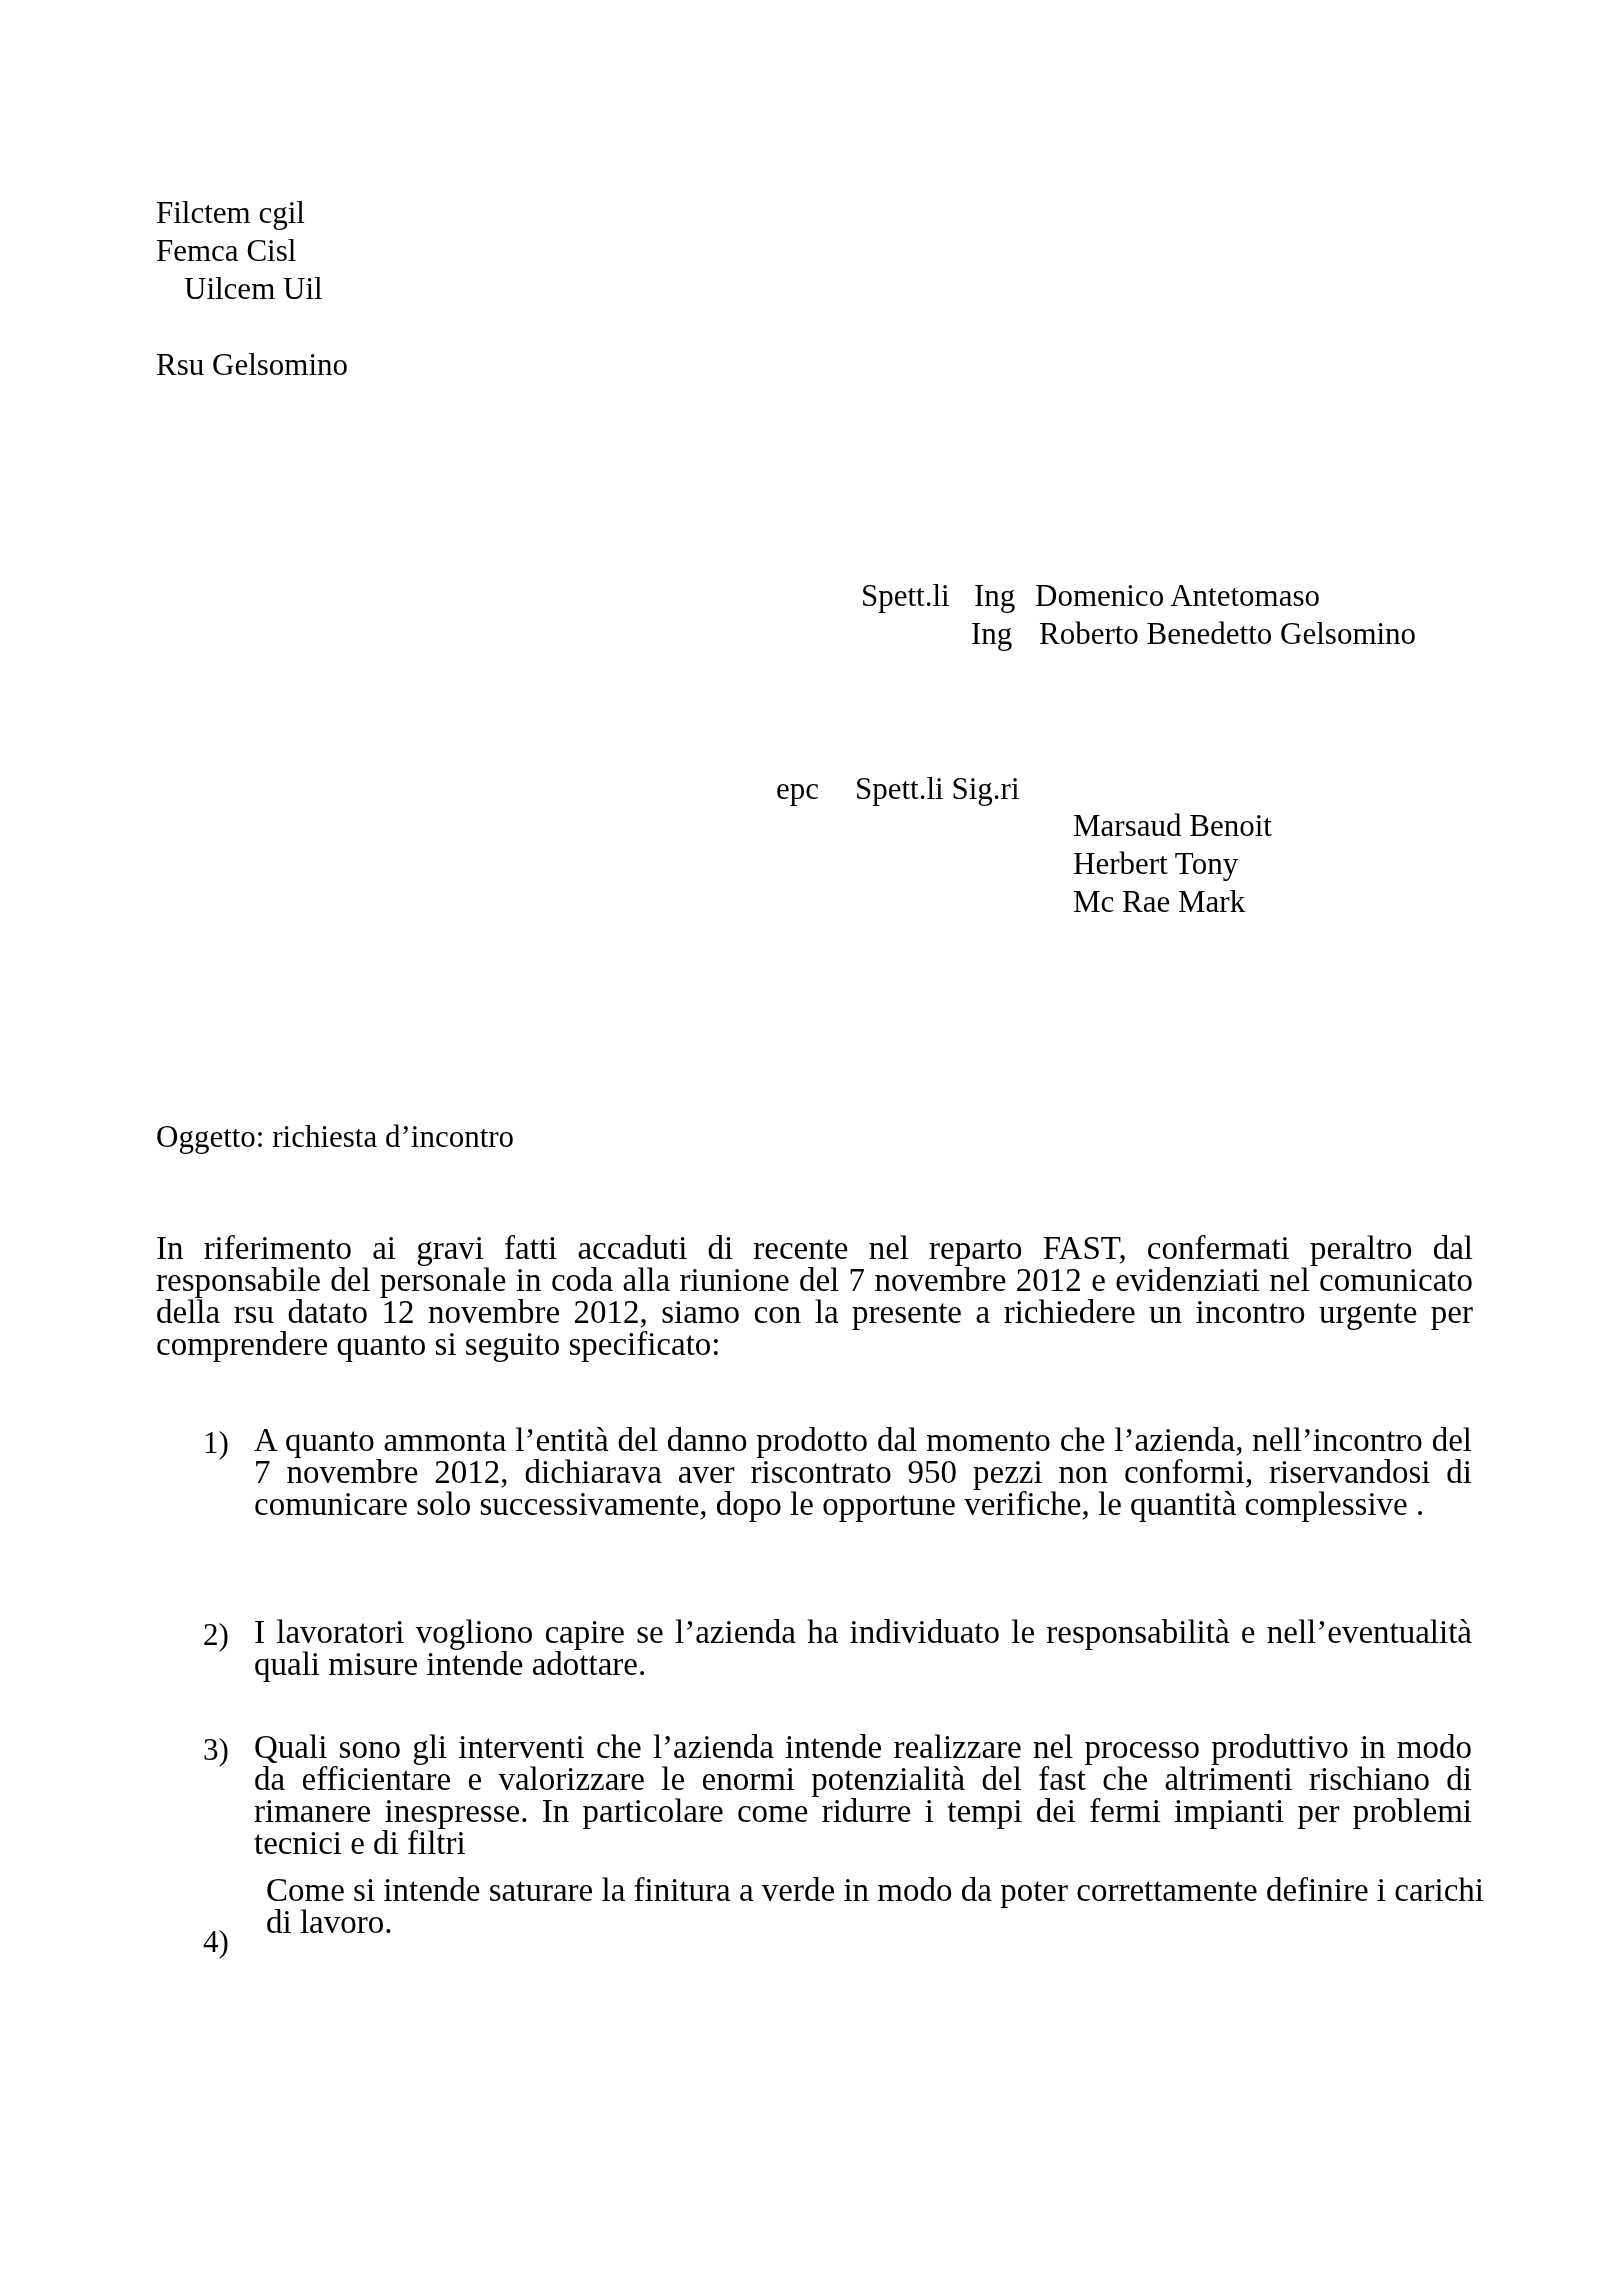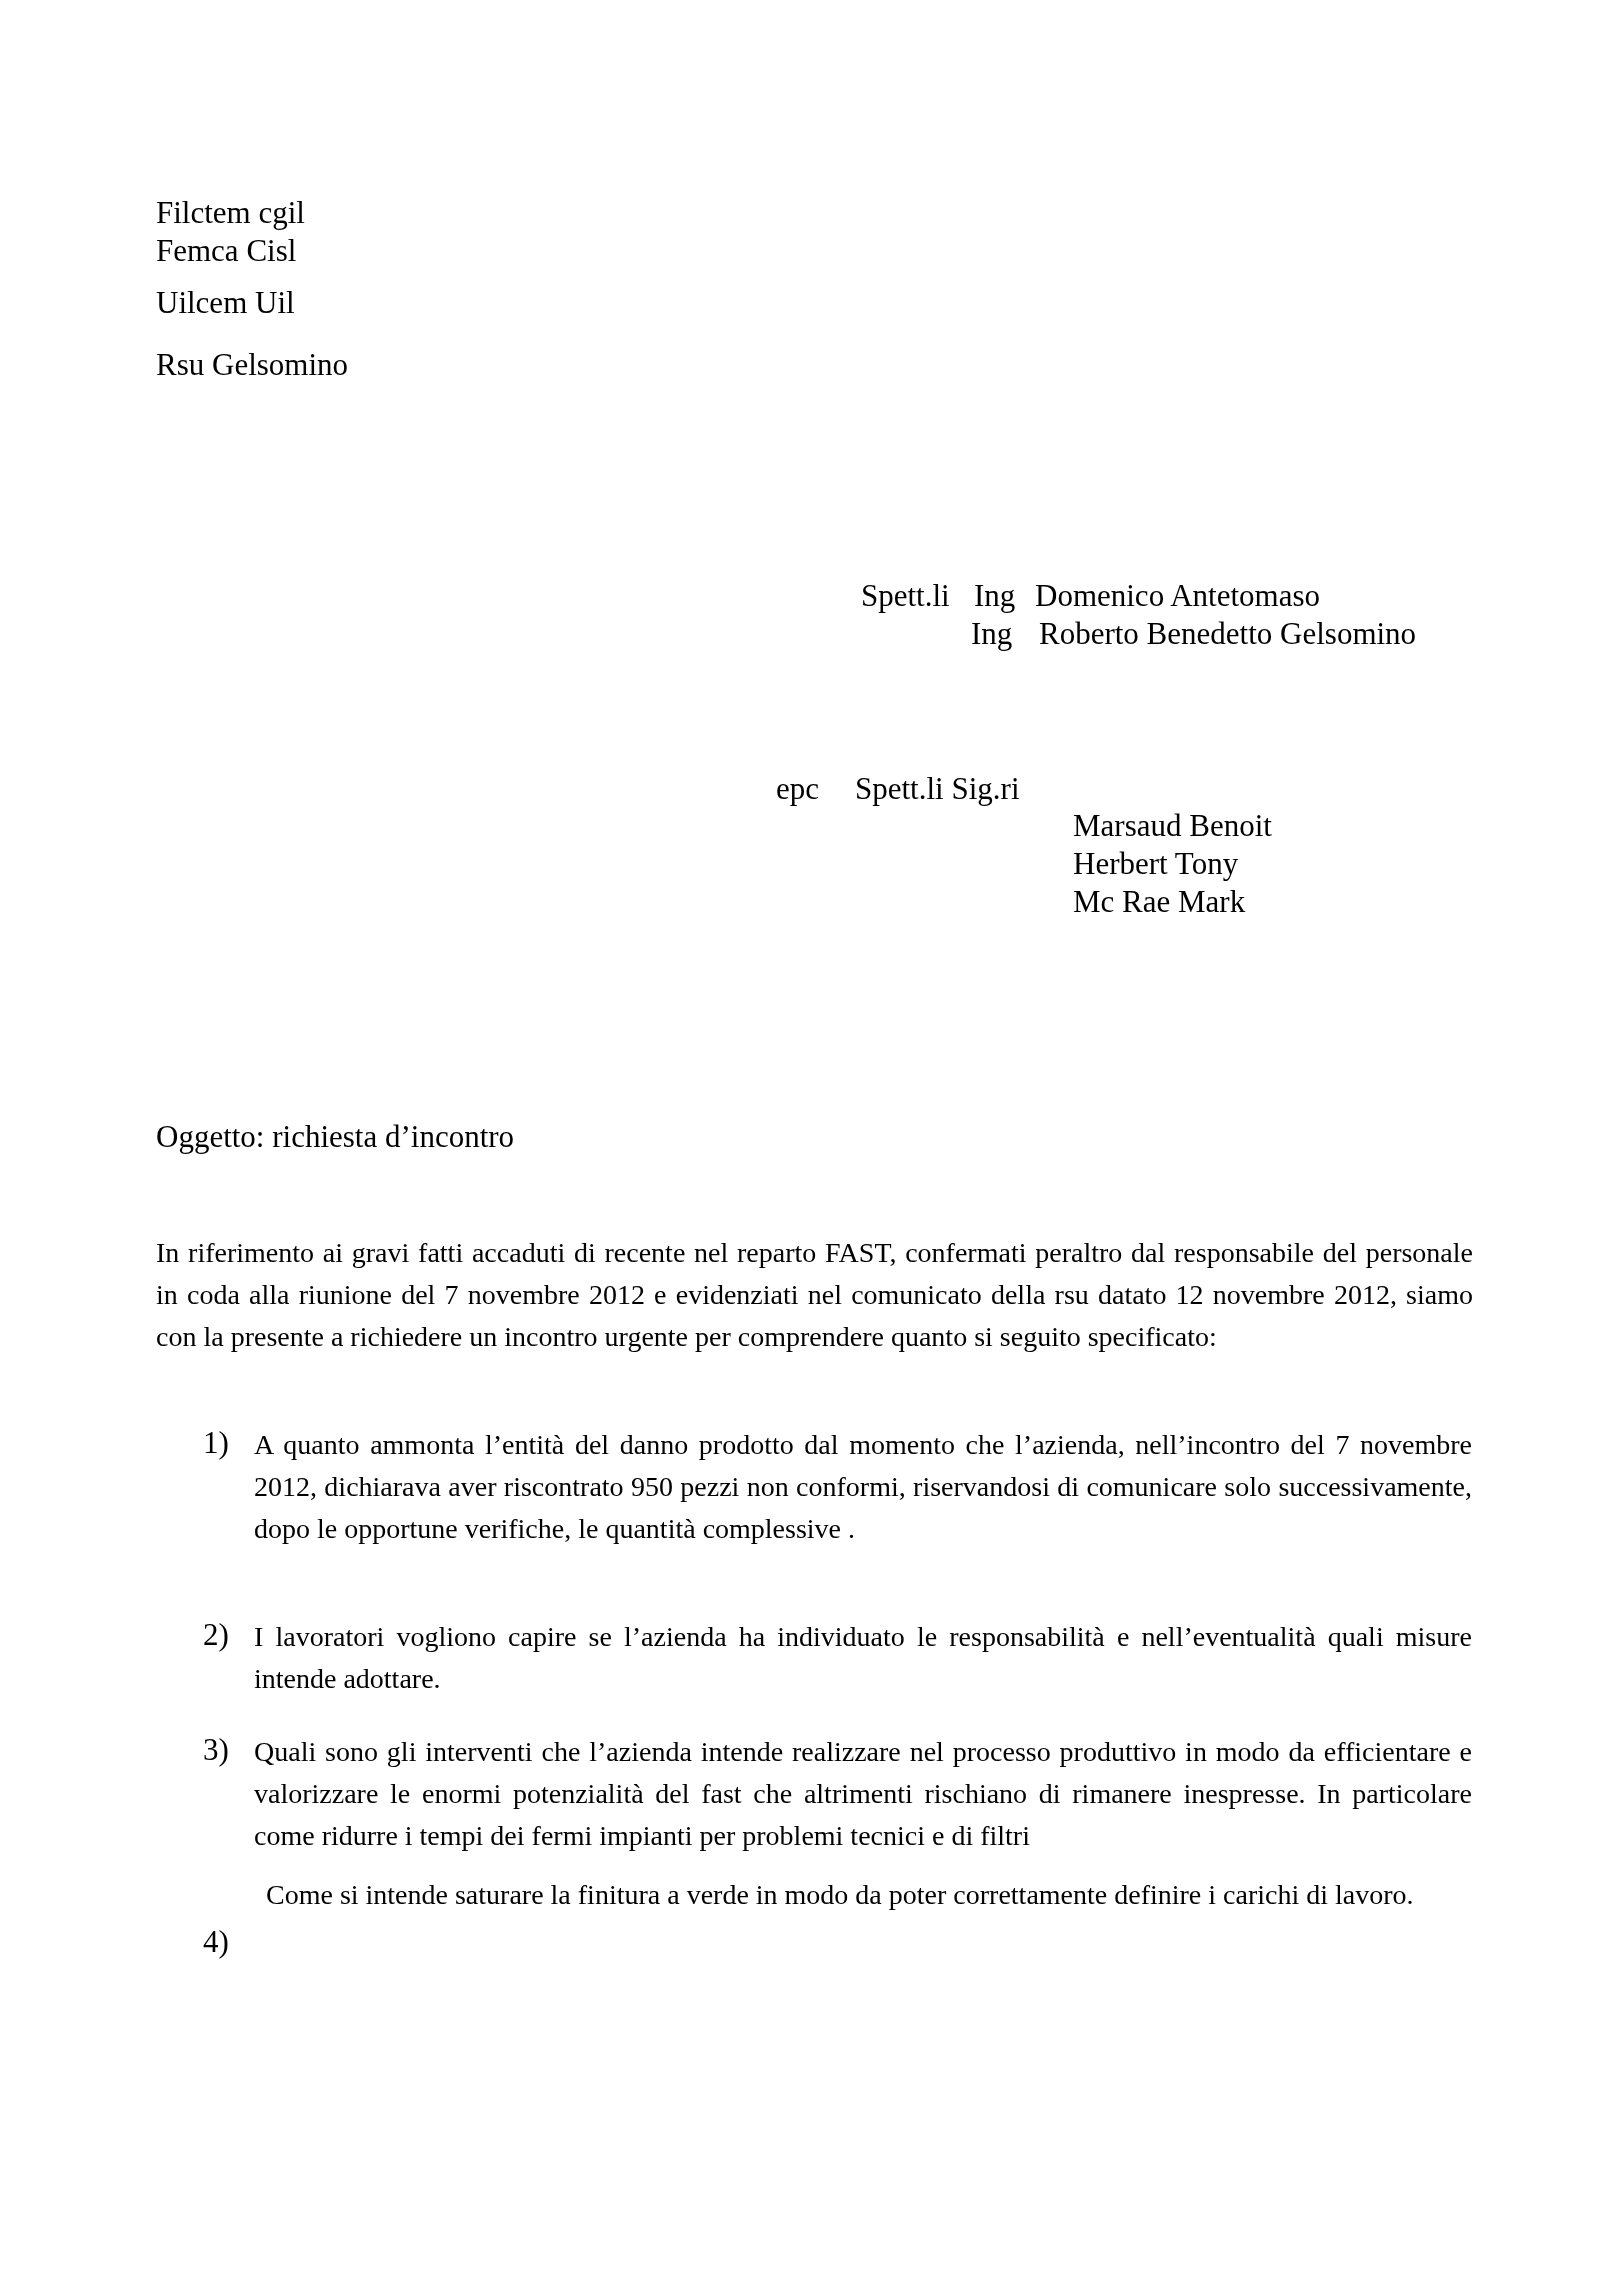--- a/index.html
+++ b/index.html
@@ -11,40 +11,40 @@
     .page { position: absolute; left: 0; top: 0; width: 1622px; height: 1775px; background: #ffffff; }
     .line {
       position: absolute; white-space: pre;
       font-family: "Liberation Serif", "DejaVu Serif", serif;
       font-size: 31px; line-height: 38px;
     }
     .sender { left: 156px; }
     .just {
       position: absolute;
       font-family: "Liberation Serif", "DejaVu Serif", serif;
-      font-size: 28px; line-height: 42px;
+      font-size: 33px; line-height: 32px;
       text-align: justify; text-align-last: left;
     }
     .para { left: 156px; width: 1317px; }
     .item-num {
       position: absolute; left: 203px;
       font-family: "Liberation Serif", "DejaVu Serif", serif;
       font-size: 31px; line-height: 38px;
     }
     .item-body { left: 254px; width: 1218px; }
   </style>
 </head>
 <body>
 
 <div class="page">
 
   <div>
     <div class="line sender" style="top:194px;">Filctem cgil</div>
     <div class="line sender" style="top:232px;text-align:center;">Femca Cisl</div>
-    <div class="line sender" style="top:284px;">Uilcem Uil</div>
+    <div class="line sender" style="top:270px;margin-left:28px;">Uilcem Uil</div>
     <div class="line sender" style="top:346px;">Rsu Gelsomino</div>
   </div>
 
   <div>
     <div class="line" style="top:577px; left:861px;">Spett.li</div>
     <div class="line" style="top:577px; left:974px;">Ing</div>
     <div class="line" style="top:577px; left:1035px;text-align:center;">Domenico Antetomaso</div>
     <div class="line" style="top:615px; left:971px;">Ing</div>
     <div class="line" style="top:615px; left:1039px;">Roberto Benedetto Gelsomino</div>
   </div>

